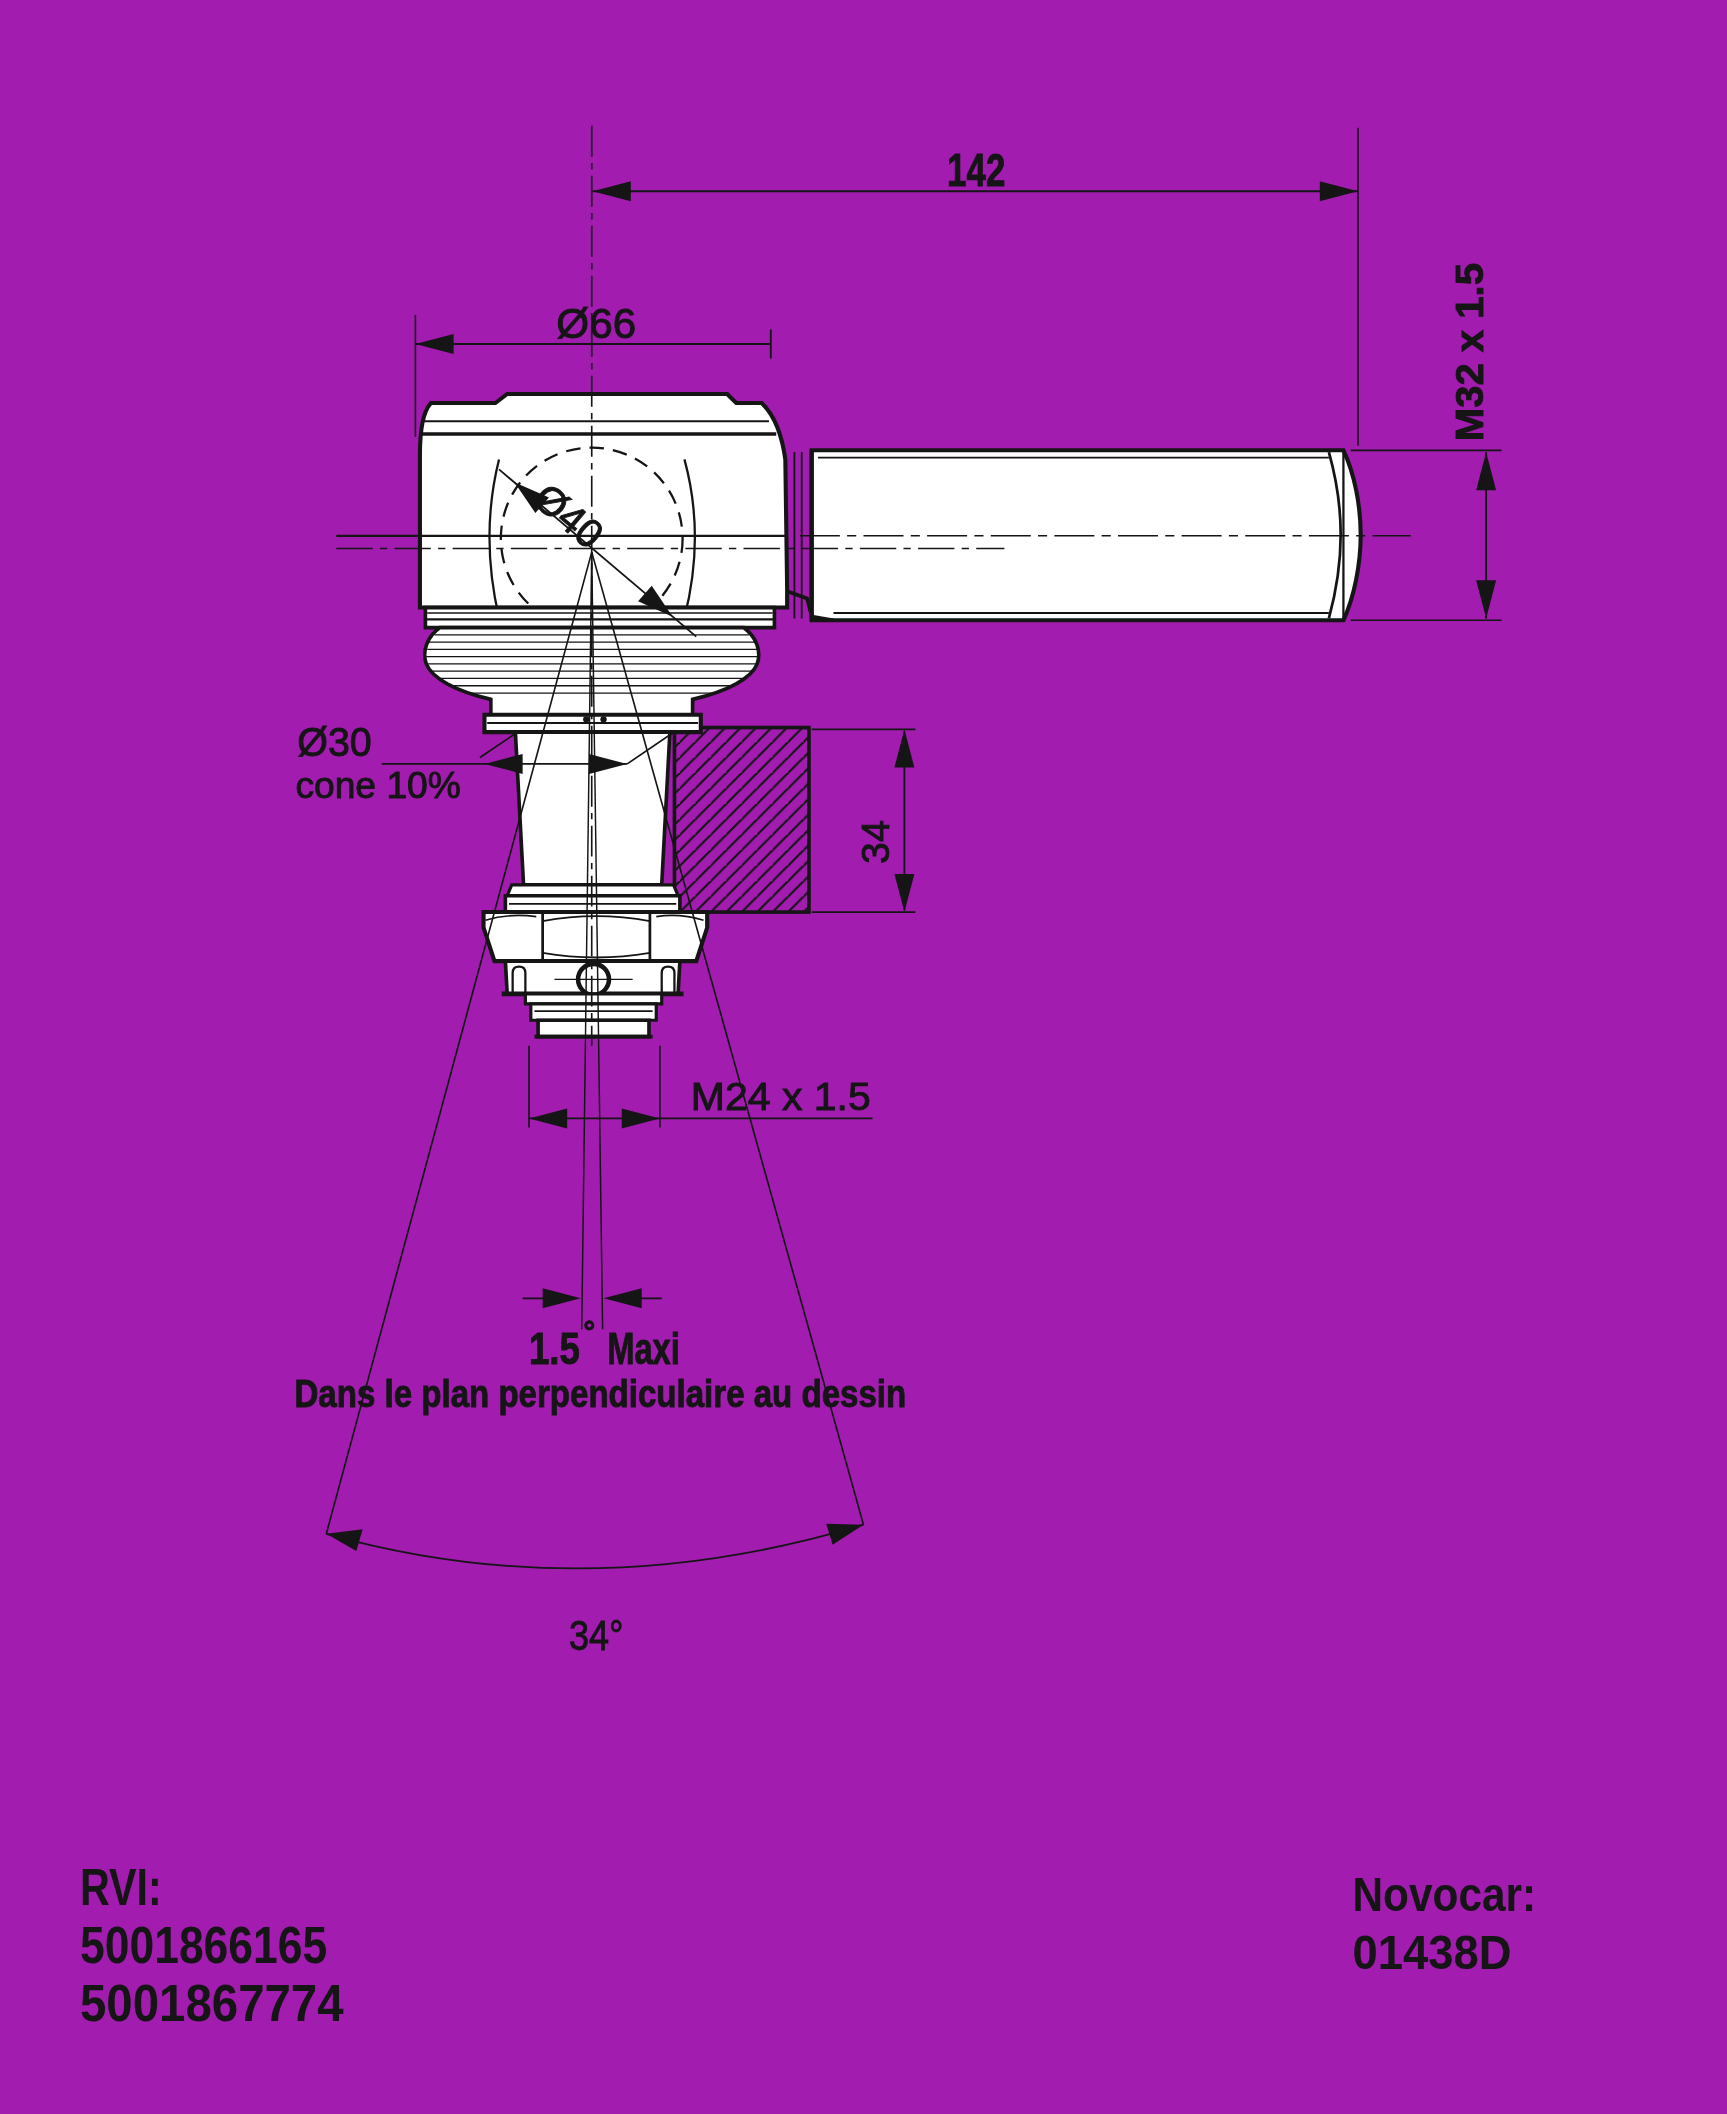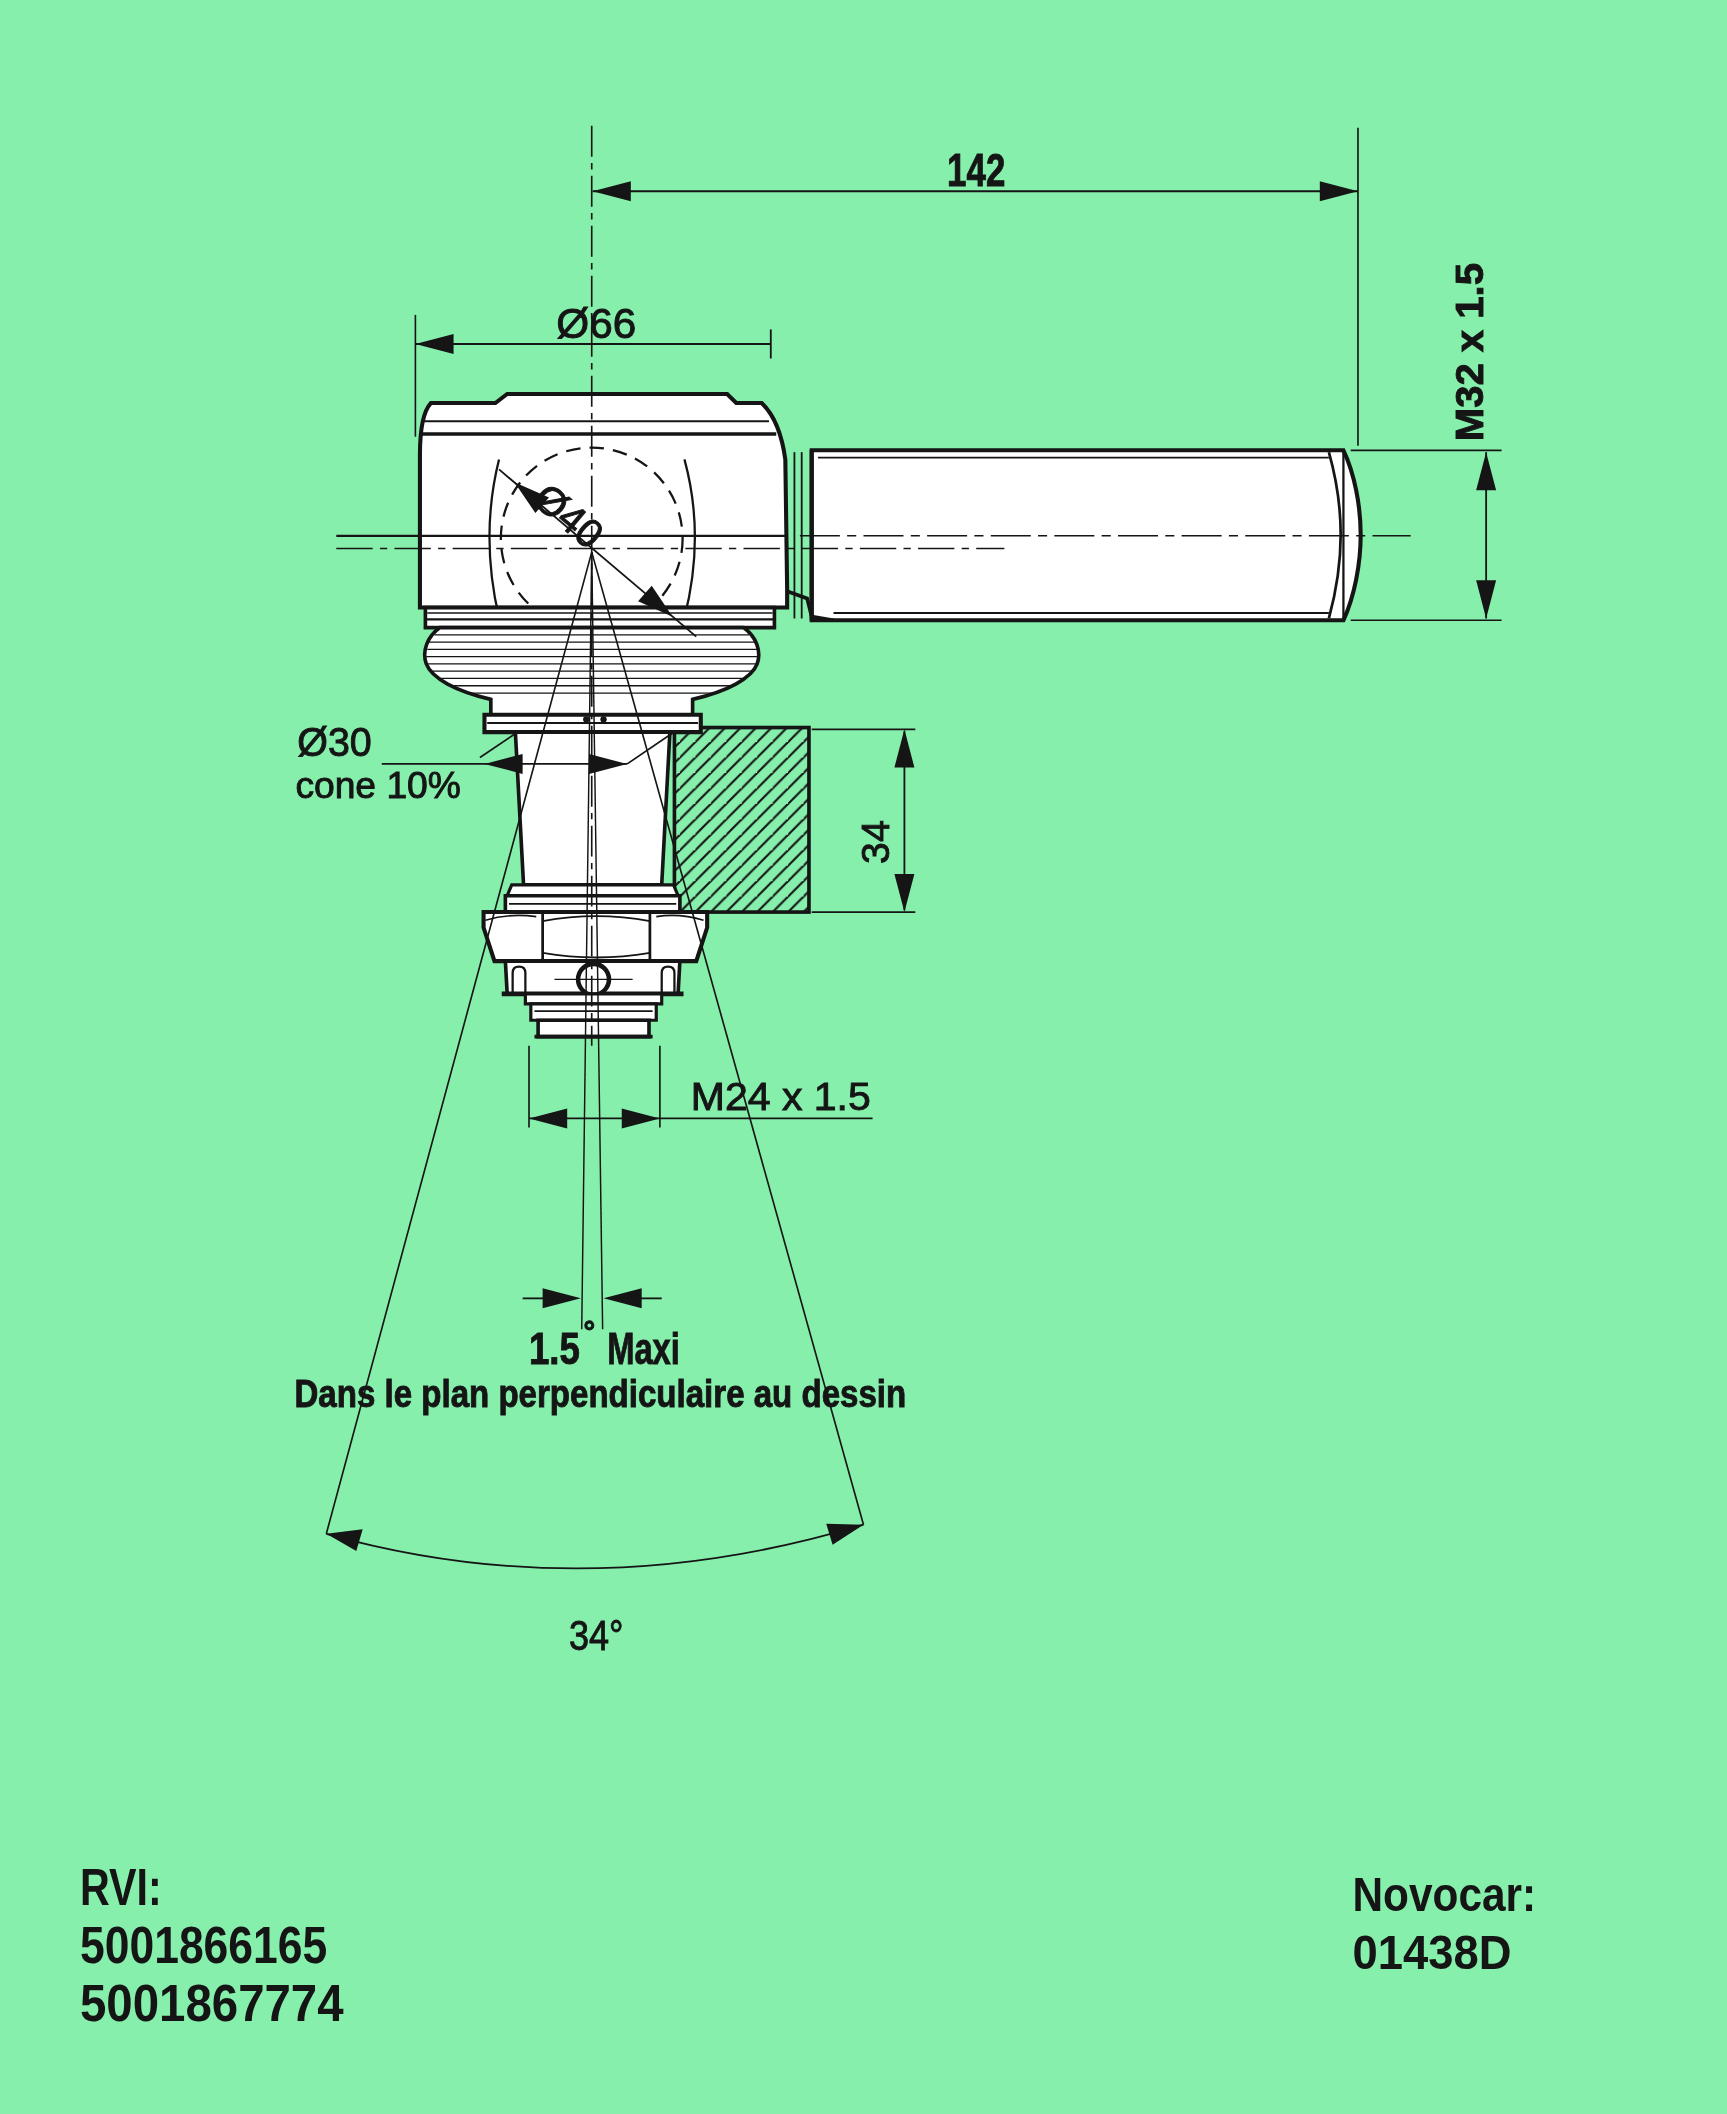--- a/index.html
+++ b/index.html
@@ -1,16 +1,16 @@
 <!DOCTYPE html>
 <html style="font-size:14.5px"><head>
 <meta charset="utf-8">
 <style>
   html,body{margin:0;padding:0;background:#e8e8e8;}
-  .page{position:relative;width:1727px;height:2115px;background:#86efac;overflow:hidden;
+  .page{position:relative;width:1727px;height:2115px;background:#a21caf;overflow:hidden;
         font-family:"Liberation Sans", sans-serif;}
   svg{position:absolute;left:0;top:0;}
   text{fill:#151515;}
   .t-reg{font-weight:400;}
   .t-bold{font-weight:700;}
 </style>
 </head>
 <body>
 
 <div class="page">

